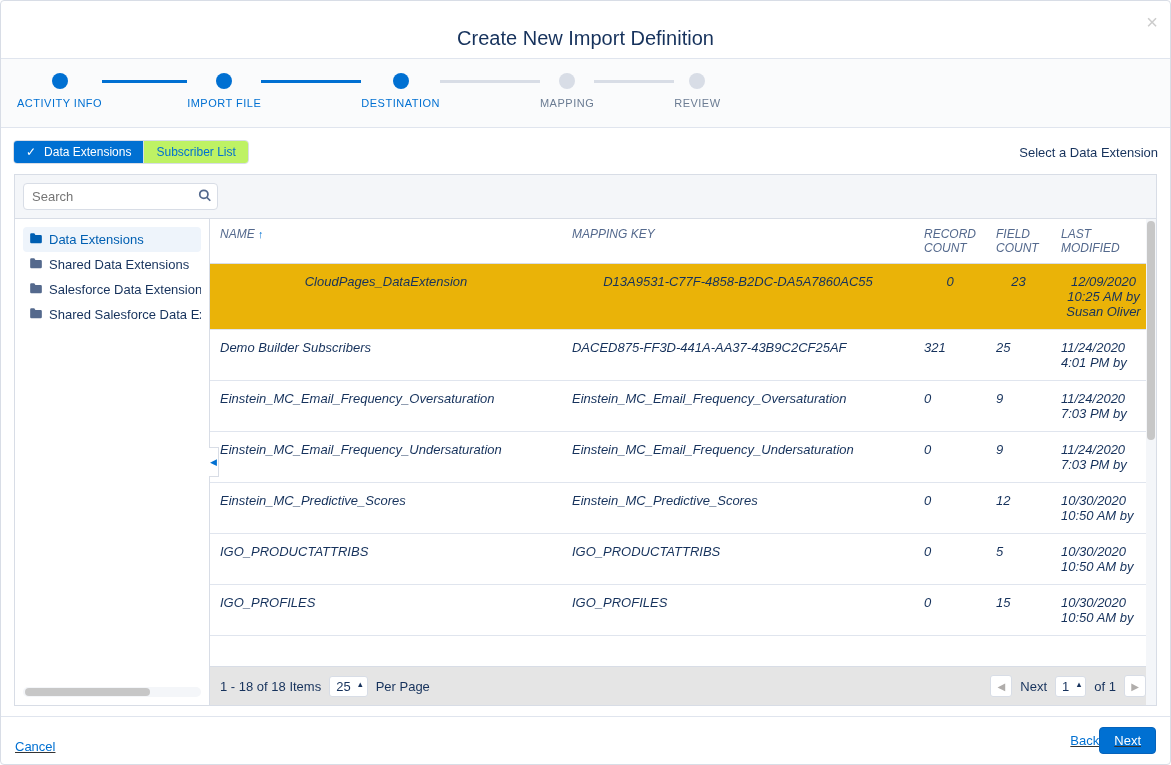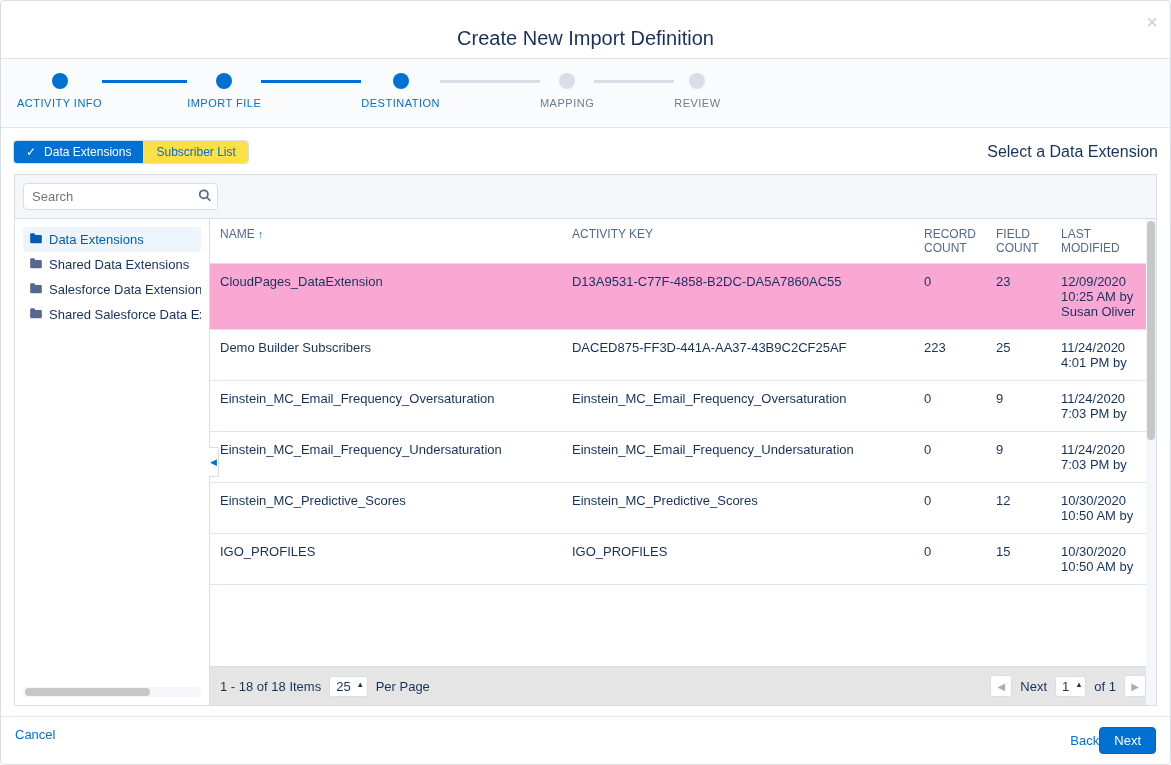--- a/index.html
+++ b/index.html
@@ -94,38 +94,38 @@
 }
 .toggle-group {
   display: inline-flex;
   border: 1px solid #d8dde6;
   border-radius: 4px;
   overflow: hidden;
 }
 .toggle-btn {
   padding: 4px 12px;
   font-size: 12px;
-  background: #fde047;
+  background: #bef264;
   color: #0070d2;
   border: none;
   cursor: pointer;
   display: flex;
   align-items: center;
   gap: 4px;
 }
 .toggle-btn.active {
   background: #0070d2;
   color: #fff;
 }
 .toggle-btn + .toggle-btn {
   border-left: 1px solid #d8dde6;
 }
 .select-hint {
   color: #16325c;
-  font-size: 16px;
+  font-size: 13px;
 }
 .content-wrap {
   display: flex;
   flex-direction: column;
   padding: 0 13px 10px;
   flex: 1;
   min-height: 0;
 }
 .search-row {
   background: #f4f6f9;
@@ -236,20 +236,21 @@
 }
 .table-scroll {
   flex: 1;
   overflow-y: auto;
 }
 table {
   width: 100%;
   border-collapse: collapse;
   font-size: 13px;
   color: #16325c;
+  font-style: italic;
 }
 thead {
   position: sticky;
   top: 0;
   background: #fff;
 }
 th {
   text-align: left;
   padding: 8px 10px;
   border-bottom: 1px solid #d8dde6;
@@ -262,21 +263,22 @@
   color: #0070d2;
   font-size: 11px;
 }
 td {
   padding: 10px;
   border-bottom: 1px solid #e0e5ee;
   vertical-align: top;
   color: #16325c;
 }
 tbody tr:nth-child(1) td {
-  background: #f9a8d4;
+  background: #eab308;
+  text-align: center;
 }
 .col-rec, .col-field { width: 65px; }
 .col-last { width: 105px; }
 .pager {
   display: flex;
   justify-content: space-between;
   align-items: center;
   padding: 8px 10px;
   border-top: 1px solid #d8dde6;
   font-size: 13px;
@@ -315,21 +317,22 @@
   justify-content: center;
   color: #b0adab;
   cursor: pointer;
   font-size: 10px;
 }
 .footer {
   border-top: 1px solid #e0e5ee;
   padding: 10px 14px;
   display: flex;
   justify-content: space-between;
-  align-items: flex-start;
+  align-items: flex-end;
+  text-decoration: underline;
 }
 .footer-left a, .footer-right a {
   color: #0070d2;
   text-decoration: none;
   font-size: 13px;
   cursor: pointer;
 }
 .footer-right {
   display: flex;
   align-items: center;
@@ -465,38 +468,38 @@
       <div class="table-wrap">
         <div class="collapse-handle">◀</div>
         <div class="table-scroll">
           <table>
             <thead>
               <tr>
                 <th>
                   <span>NAME</span>
                   <span class="sort-arrow">↑</span>
                 </th>
-                <th>ACTIVITY KEY</th>
+                <th>MAPPING KEY</th>
                 <th class="col-rec">RECORD COUNT</th>
                 <th class="col-field">FIELD COUNT</th>
                 <th class="col-last">LAST MODIFIED</th>
               </tr>
             </thead>
             <tbody id="tbody">
                 <tr>
                   <td>CloudPages_DataExtension</td>
                   <td>D13A9531-C77F-4858-B2DC-DA5A7860AC55</td>
                   <td class="col-rec">0</td>
                   <td class="col-field">23</td>
                   <td class="col-last">12/09/2020 10:25 AM by Susan Oliver</td>
                 </tr>
                 <tr>
                   <td>Demo Builder Subscribers</td>
                   <td>DACED875-FF3D-441A-AA37-43B9C2CF25AF</td>
-                  <td class="col-rec">223</td>
+                  <td class="col-rec">321</td>
                   <td class="col-field">25</td>
                   <td class="col-last">11/24/2020 4:01 PM by</td>
                 </tr>
                 <tr>
                   <td>Einstein_MC_Email_Frequency_Oversaturation</td>
                   <td>Einstein_MC_Email_Frequency_Oversaturation</td>
                   <td class="col-rec">0</td>
                   <td class="col-field">9</td>
                   <td class="col-last">11/24/2020 7:03 PM by</td>
                 </tr>
@@ -505,20 +508,27 @@
                   <td>Einstein_MC_Email_Frequency_Undersaturation</td>
                   <td class="col-rec">0</td>
                   <td class="col-field">9</td>
                   <td class="col-last">11/24/2020 7:03 PM by</td>
                 </tr>
                 <tr>
                   <td>Einstein_MC_Predictive_Scores</td>
                   <td>Einstein_MC_Predictive_Scores</td>
                   <td class="col-rec">0</td>
                   <td class="col-field">12</td>
+                  <td class="col-last">10/30/2020 10:50 AM by</td>
+                </tr>
+                <tr>
+                  <td>IGO_PRODUCTATTRIBS</td>
+                  <td>IGO_PRODUCTATTRIBS</td>
+                  <td class="col-rec">0</td>
+                  <td class="col-field">5</td>
                   <td class="col-last">10/30/2020 10:50 AM by</td>
                 </tr>
                 <tr>
                   <td>IGO_PROFILES</td>
                   <td>IGO_PROFILES</td>
                   <td class="col-rec">0</td>
                   <td class="col-field">15</td>
                   <td class="col-last">10/30/2020 10:50 AM by</td>
                 </tr>
               </tbody>

